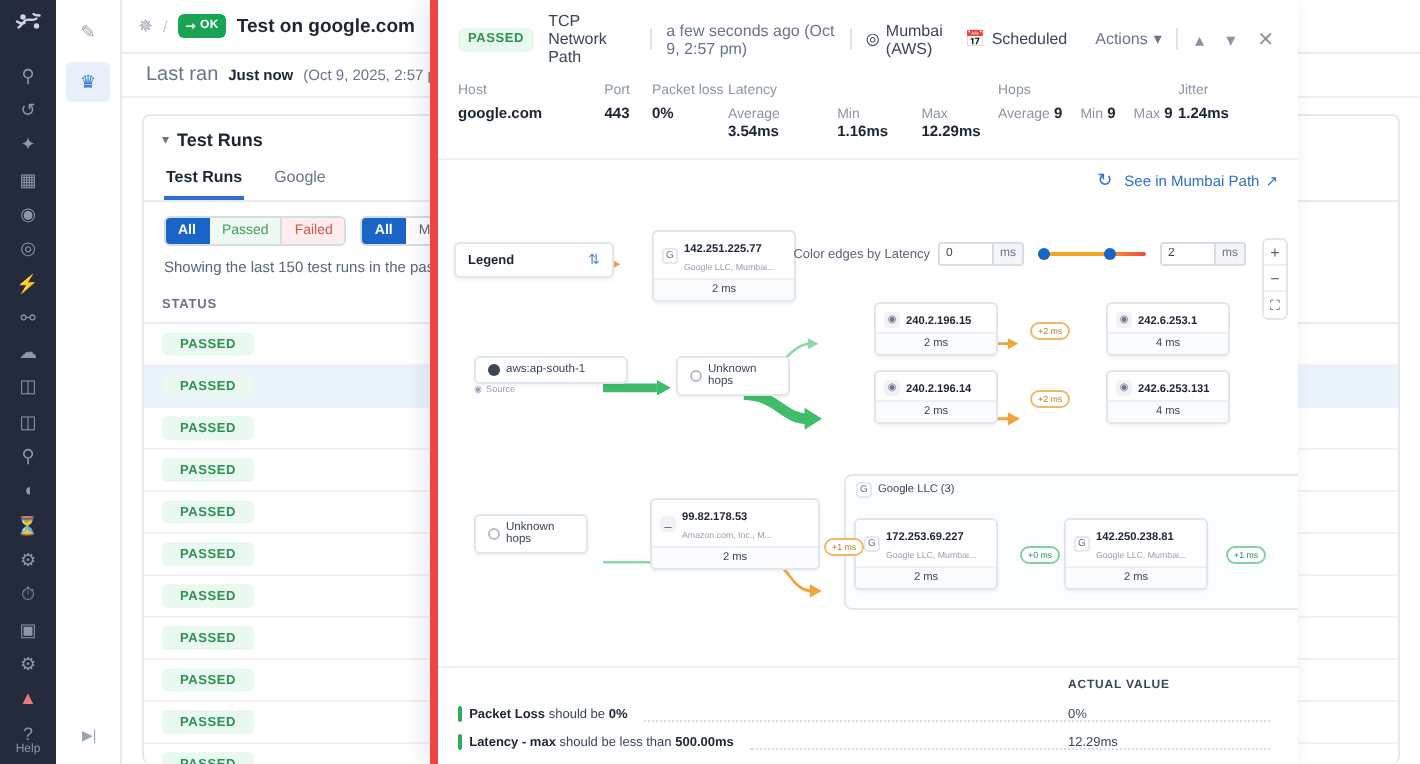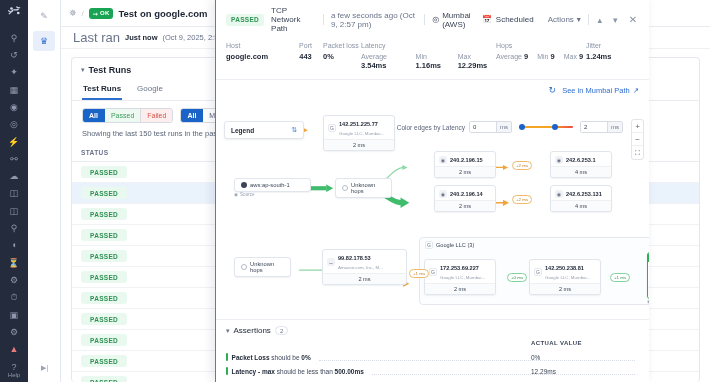--- a/index.html
+++ b/index.html
@@ -43,21 +43,21 @@
   }
   .bc-star { color:#9aa3b2; font-size:9px; }
   .bc-slash { color:#c3c9d4; font-size:8px; }
   .green-chip {
     background:#19a453; color:#fff; font-size:6px; font-weight:bold;
     padding:2px 4px; border-radius:3px; letter-spacing:.2px; display:flex; gap:2px; align-items:center;
   }
   .bg-title { font-size:9.5px; font-weight:bold; color:#1d2534; }
 
   .bg-subbar { height:22px; display:flex;align-items:center; gap:5px; padding:0 12px; border-bottom:1px solid #eef0f4; flex:0 0 22px; }
-  .lr-label { color:#69738a; font-size:13px; }
+  .lr-label { color:#69738a; font-size:10px; }
   .lr-val { color:#1d2534; font-size:7.5px; font-weight:bold; }
   .lr-val2 { color:#69738a; font-size:7.5px; }
 
   .bg-card { margin:8px 10px 0 10px; border:1px solid #e4e8ee; border-radius:4px; border-bottom:none; flex:1 1 auto; min-height:0; overflow:hidden; }
   .card-hd { display:flex; align-items:center; gap:4px; padding:7px 9px 5px 9px; }
   .card-hd-t { font-size:9px; font-weight:bold; color:#1d2534; }
   .chev { color:#69738a; font-size:7px; }
 
   .tabs { display:flex; gap:14px; padding:0 10px; border-bottom:1px solid #e8ebf0; }
   .tab { font-size:8px; color:#69738a; padding:4px 1px 5px 1px; }
@@ -83,21 +83,21 @@
   .badge-pass {
     display:inline-block; background:#eaf9ef; color:#2e9153; font-size:6.5px;
     font-weight:bold; letter-spacing:.3px; padding:2.5px 9px; border-radius:3px;
   }
   .dt-strong { color:#1d2534; font-weight:bold; }
   .dt-soft { color:#8b94a6; }
 
   
   #modal {
     position:absolute; left:215px; top:0; width:434px; height:382px;
-    background:#fff; border-left:1px solid #ef4444;
+    background:#fff; border-left:4px solid #ef4444;
     box-shadow:-3px 0 10px rgba(20,30,60,.10);
     display:flex; flex-direction:column; overflow:hidden;
   }
   .m-head { display:flex; align-items:center; gap:7px; padding:6px 10px; flex:0 0 auto; }
   .pill-pass {
     background:#e7f8ec; color:#2e9153; font-size:6.5px; font-weight:bold;
     letter-spacing:.3px; padding:2.5px 5px; border-radius:3px;
   }
   .m-kind { font-size:8px; color:#3b4558; }
   .vdiv { width:1px; height:11px; background:#dfe3ea; }
@@ -649,25 +649,20 @@
     </div>
 
     <div class="zoombar">
       <div>+</div>
       <div>−</div>
       <div>⛶</div>
     </div>
   </div>
 
   <div class="assert">
-    <div class="assert-hd">
-      <span class="chev">▾</span>
-      <span class="assert-t">Assertions</span>
-      <span class="count-pill">2</span>
-    </div>
     <div class="assert-rowhd">
       <span class="av-hd">ACTUAL VALUE</span>
     </div>
     <div class="arow">
       <span class="abar"></span>
       <span class="atext">
         <b>Packet Loss</b>
         <span>should be</span>
         <b>0%</b>
       </span>

